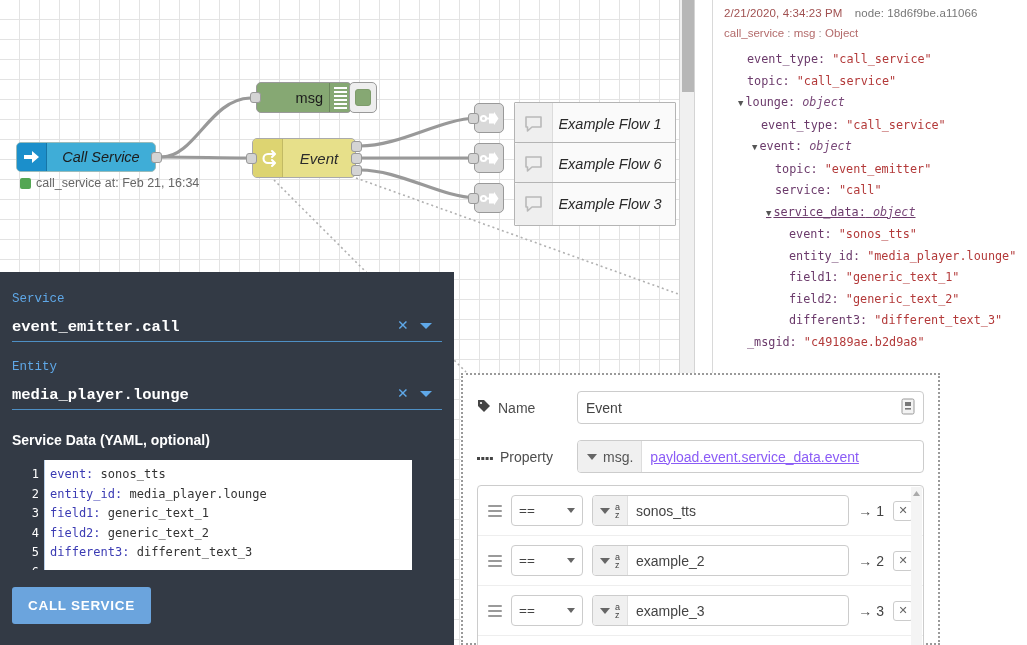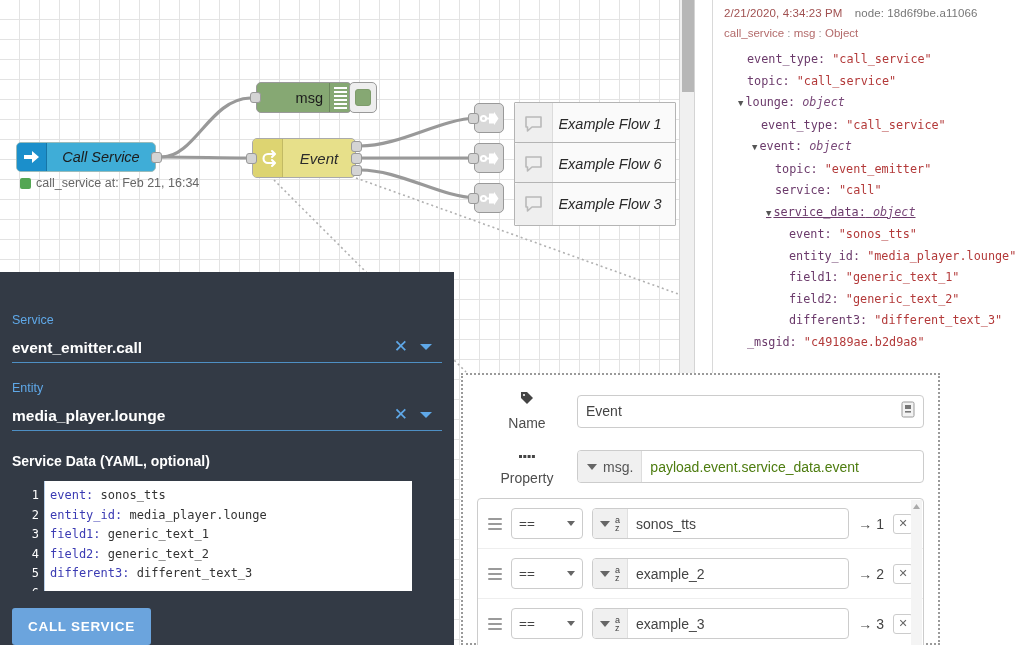--- a/index.html
+++ b/index.html
@@ -129,28 +129,28 @@
   #yaml-editor .yv { color:#333; }
   #callservice-btn { margin:0 12px; display:inline-block; background:#6ba4dd; color:#fff;
       font-size:13.5px; font-weight:bold; letter-spacing:.7px; padding:11px 16px;
       border-radius:3px; border:none; }
 
   
   #switchdlg { position:absolute; left:461px; top:373px; width:479px; height:272px;
       background:#fff; border:2px dotted #9a9a9a; }
   .dlg-row { display:flex; align-items:center; padding:0 14px; }
   .dlg-lab { width:100px; display:flex; align-items:center; gap:7px;
-      font-size:14px; color:#4d4d4d;flex-direction:column; }
+      font-size:14px; color:#4d4d4d; }
   .inp { border:1px solid #ccc; border-radius:4px; height:33px; background:#fff;
       display:flex; align-items:center; font-size:14px; color:#444; }
   #name-input { flex:1; padding:0 8px; justify-content:space-between; }
   #prop-input { flex:1; padding:0; overflow:hidden; }
   #prop-input .msgsel { display:flex; align-items:center; gap:6px; background:#f0f0f0;
       height:100%; padding:0 8px 0 9px; border-right:1px solid #ddd; color:#555; }
-  #prop-input .propval { padding:0 8px; color:#4d7c0f; }
+  #prop-input .propval { padding:0 8px; color:#8b5cf6;text-decoration:underline; }
   .tri { width:0;height:0;border-left:5px solid transparent;border-right:5px solid transparent;
       border-top:6px solid #666; }
   #rules { margin:12px 14px 0 14px; border:1px solid #ccc; border-radius:4px;
       height:166px; position:relative; overflow:hidden; background:#fff; }
   .rule { display:flex; align-items:center; gap:9px; padding:9px 10px;
       border-bottom:1px solid #eee; }
   .rule .grip { width:14px; display:flex; flex-direction:column; gap:3px; }
   .rule .grip i { display:block; height:2px; background:#9a9a9a; border-radius:1px; }
   .rule .opsel { width:72px; height:31px; border:1px solid #ccc; border-radius:4px;
       display:flex; align-items:center; justify-content:space-between; padding:0 7px;
@@ -311,29 +311,29 @@
         <div class="dbg-row" style="padding-left: 65px;"><span class="k-key">entity_id:</span> <span class="v-str">"media_player.lounge"</span></div>
         <div class="dbg-row" style="padding-left: 65px;"><span class="k-key">field1:</span> <span class="v-str">"generic_text_1"</span></div>
         <div class="dbg-row" style="padding-left: 65px;"><span class="k-key">field2:</span> <span class="v-str">"generic_text_2"</span></div>
         <div class="dbg-row" style="padding-left: 65px;"><span class="k-key">different3:</span> <span class="v-str">"different_text_3"</span></div>
         <div class="dbg-row" style="padding-left: 23px;"><span class="k-key">_msgid:</span> <span class="v-str">"c49189ae.b2d9a8"</span></div>
       </div>
   </div>
 </div>
 
 <div id="formpanel">
-  <div class="fld" style="padding-top:41px;">
+  <div class="fld" style="padding-top:20px;font-family:Liberation Mono, monospace;">
     <div class="fld-label">Service</div>
     <div class="fld-row">
       <div class="fld-value">event_emitter.call</div>
       <div class="fld-clear">✕</div>
       <div class="fld-caret"></div>
     </div>
   </div>
-  <div class="fld" style="padding-top:18px;">
+  <div class="fld" style="padding-top:18px;font-family:Liberation Mono, monospace;">
     <div class="fld-label">Entity</div>
     <div class="fld-row">
       <div class="fld-value">media_player.lounge</div>
       <div class="fld-clear">✕</div>
       <div class="fld-caret"></div>
     </div>
   </div>
   <div class="fld" style="padding-top:22px; padding-bottom:12px;">
     <div class="yaml-label">Service Data (YAML, optional)</div>
   </div>

